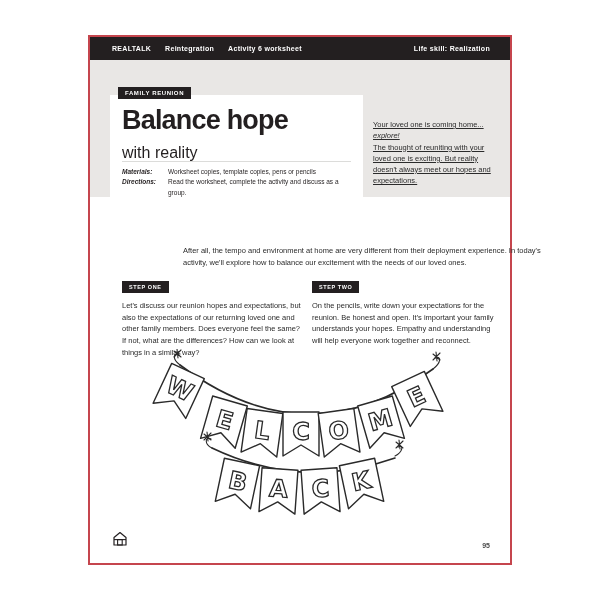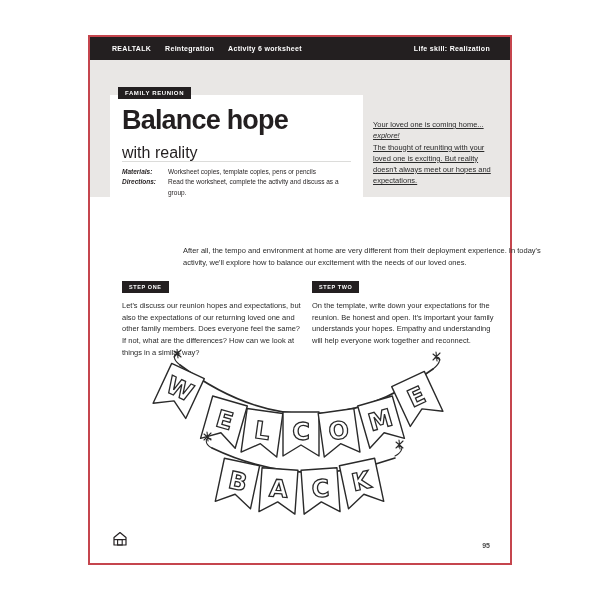--- a/index.html
+++ b/index.html
@@ -101,21 +101,21 @@
     </div>
 
     <p class="intro">After all, the tempo and environment at home are very different from their deployment experience. In today's activity, we'll explore how to balance our excitement with the needs of our loved ones.</p>
 
     <div class="step one">
       <span class="step-tag">STEP ONE</span>
       <p class="step-text">Let's discuss our reunion hopes and expectations, but also the expectations of our returning loved one and other family members. Does everyone feel the same? If not, what are the differences? How can we look at things in a similar way?</p>
     </div>
     <div class="step two">
       <span class="step-tag">STEP TWO</span>
-      <p class="step-text">On the template, write down your expectations for the reunion. Be honest and open. It's important your family understands your hopes. Empathy and understanding will help everyone work together and reconnect.</p>
+      <p class="step-text">On the pencils, write down your expectations for the reunion. Be honest and open. It's important your family understands your hopes. Empathy and understanding will help everyone work together and reconnect.</p>
     </div>
 
     <div class="banner-wrap">
       <svg width="320" height="190" viewBox="0 0 320 190">
 
         <path class="string" d="M30,16 Q158,112 283,20"></path>
         <path class="knot" d="M30,16 C22,10 23,3 30,5"></path>
         <path class="knot" d="M283,20 C291,14 292,6 285,9"></path>
         <path class="knot" d="M24,2 l7,6 M31,1 l-7,7 M27,0 l1,9"></path>
         <path class="knot" d="M283,5 l7,6 M290,4 l-7,7 M286,3 l1,9"></path>

